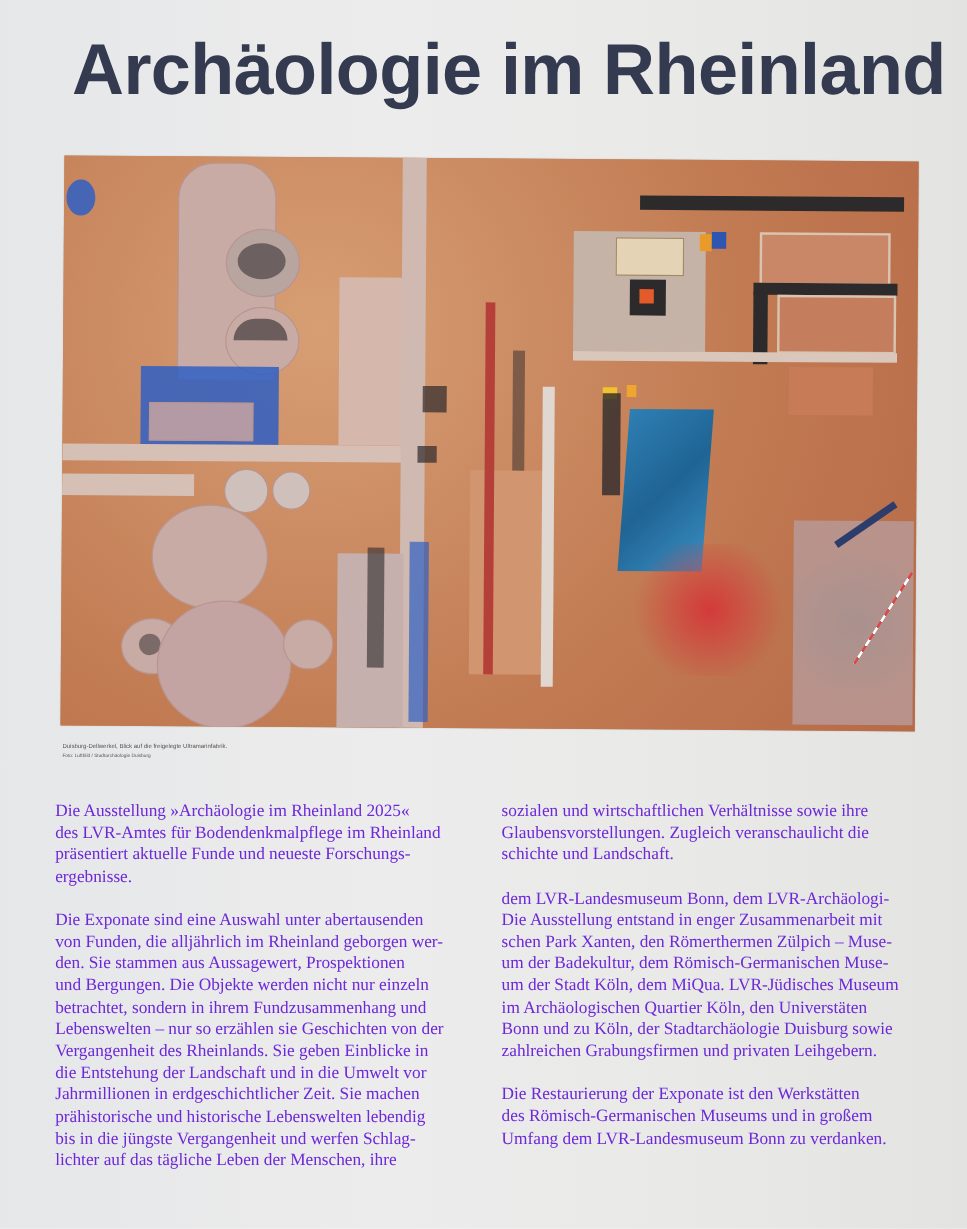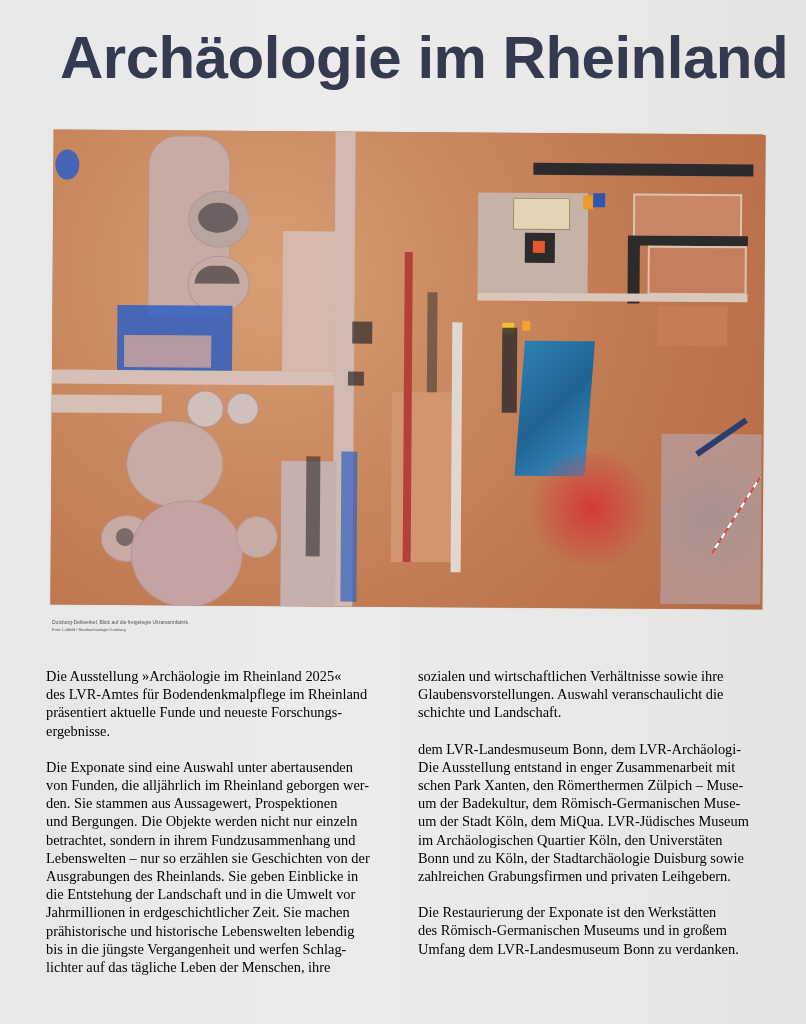--- a/index.html
+++ b/index.html
@@ -34,21 +34,21 @@
   .tarp { background: linear-gradient(135deg,#2e7fb4,#1f6494 50%,#3a8ec2); }
   .redsoil { background: radial-gradient(circle, #d43a3a, rgba(200,60,60,0.0) 70%); }
 
   .caption {
     position:absolute; left:52px; top:619px; font-family:"Liberation Sans", sans-serif;
     font-size:5px; color:#555; line-height:7px;
   }
 
   .col {
     position:absolute; top:667px; width:360px;
-    font-size:14.4px; line-height:18.2px; color:#000000;
+    font-size:14.4px; line-height:18.2px; color:#6d28d9;
   }
   .col p { margin:0 0 18px 0; }
   .col.left { left:46px; }
   .col.right { left:418px; }
   .line { display:block; white-space:nowrap; }
 </style>
 </head>
 <body>
 
 <h1 class="title" style="margin:0;">
@@ -136,33 +136,33 @@
     <span class="line">präsentiert aktuelle Funde und neueste Forschungs-</span>
     <span class="line">ergebnisse.</span>
   </p>
   <p>
     <span class="line">Die Exponate sind eine Auswahl unter abertausenden</span>
     <span class="line">von Funden, die alljährlich im Rheinland geborgen wer-</span>
     <span class="line">den. Sie stammen aus Aussagewert, Prospektionen</span>
     <span class="line">und Bergungen. Die Objekte werden nicht nur einzeln</span>
     <span class="line">betrachtet, sondern in ihrem Fundzusammenhang und</span>
     <span class="line">Lebenswelten – nur so erzählen sie Geschichten von der</span>
-    <span class="line">Ausgrabungen des Rheinlands. Sie geben Einblicke in</span>
+    <span class="line">Vergangenheit des Rheinlands. Sie geben Einblicke in</span>
     <span class="line">die Entstehung der Landschaft und in die Umwelt vor</span>
     <span class="line">Jahrmillionen in erdgeschichtlicher Zeit. Sie machen</span>
     <span class="line">prähistorische und historische Lebenswelten lebendig</span>
     <span class="line">bis in die jüngste Vergangenheit und werfen Schlag-</span>
     <span class="line">lichter auf das tägliche Leben der Menschen, ihre</span>
   </p>
 </div>
 
 <div class="col right">
   <p>
     <span class="line">sozialen und wirtschaftlichen Verhältnisse sowie ihre</span>
-    <span class="line">Glaubensvorstellungen. Auswahl veranschaulicht die</span>
+    <span class="line">Glaubensvorstellungen. Zugleich veranschaulicht die</span>
     <span class="line">schichte und Landschaft.</span>
   </p>
   <p>
     <span class="line">dem LVR-Landesmuseum Bonn, dem LVR-Archäologi-</span>
     <span class="line">Die Ausstellung entstand in enger Zusammenarbeit mit</span>
     <span class="line">schen Park Xanten, den Römerthermen Zülpich – Muse-</span>
     <span class="line">um der Badekultur, dem Römisch-Germanischen Muse-</span>
     <span class="line">um der Stadt Köln, dem MiQua. LVR-Jüdisches Museum</span>
     <span class="line">im Archäologischen Quartier Köln, den Universtäten</span>
     <span class="line">Bonn und zu Köln, der Stadtarchäologie Duisburg sowie</span>

